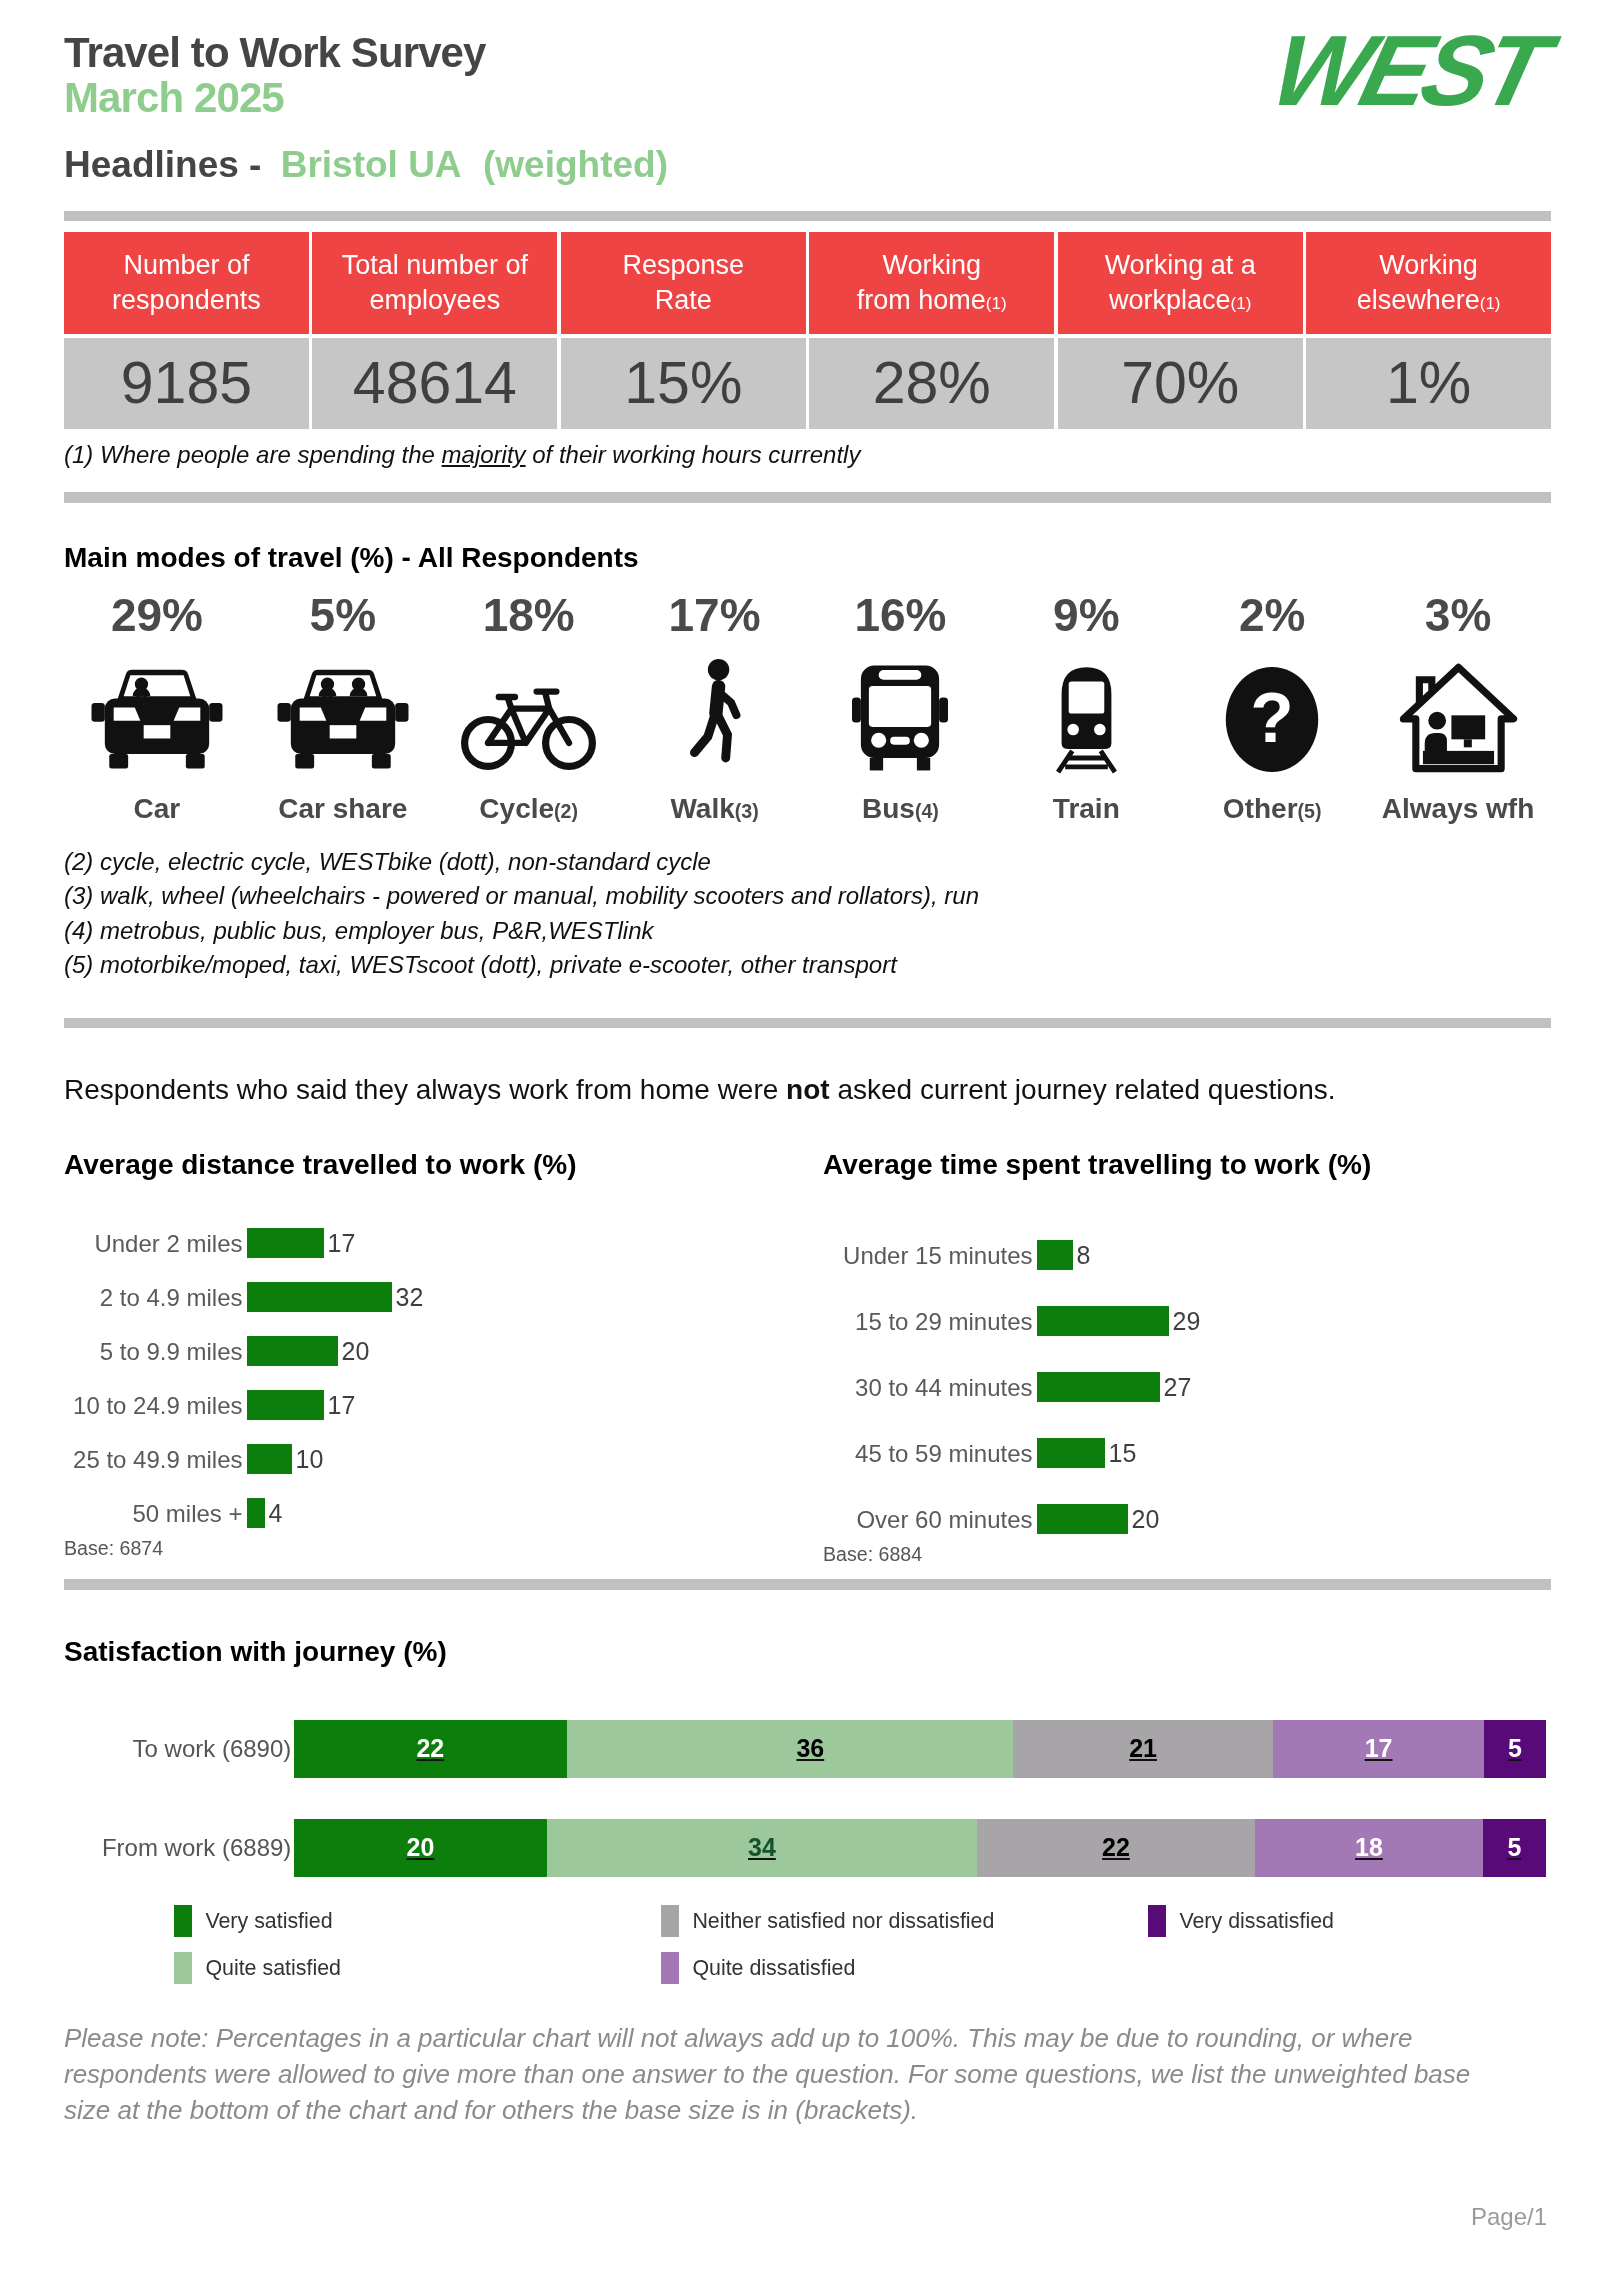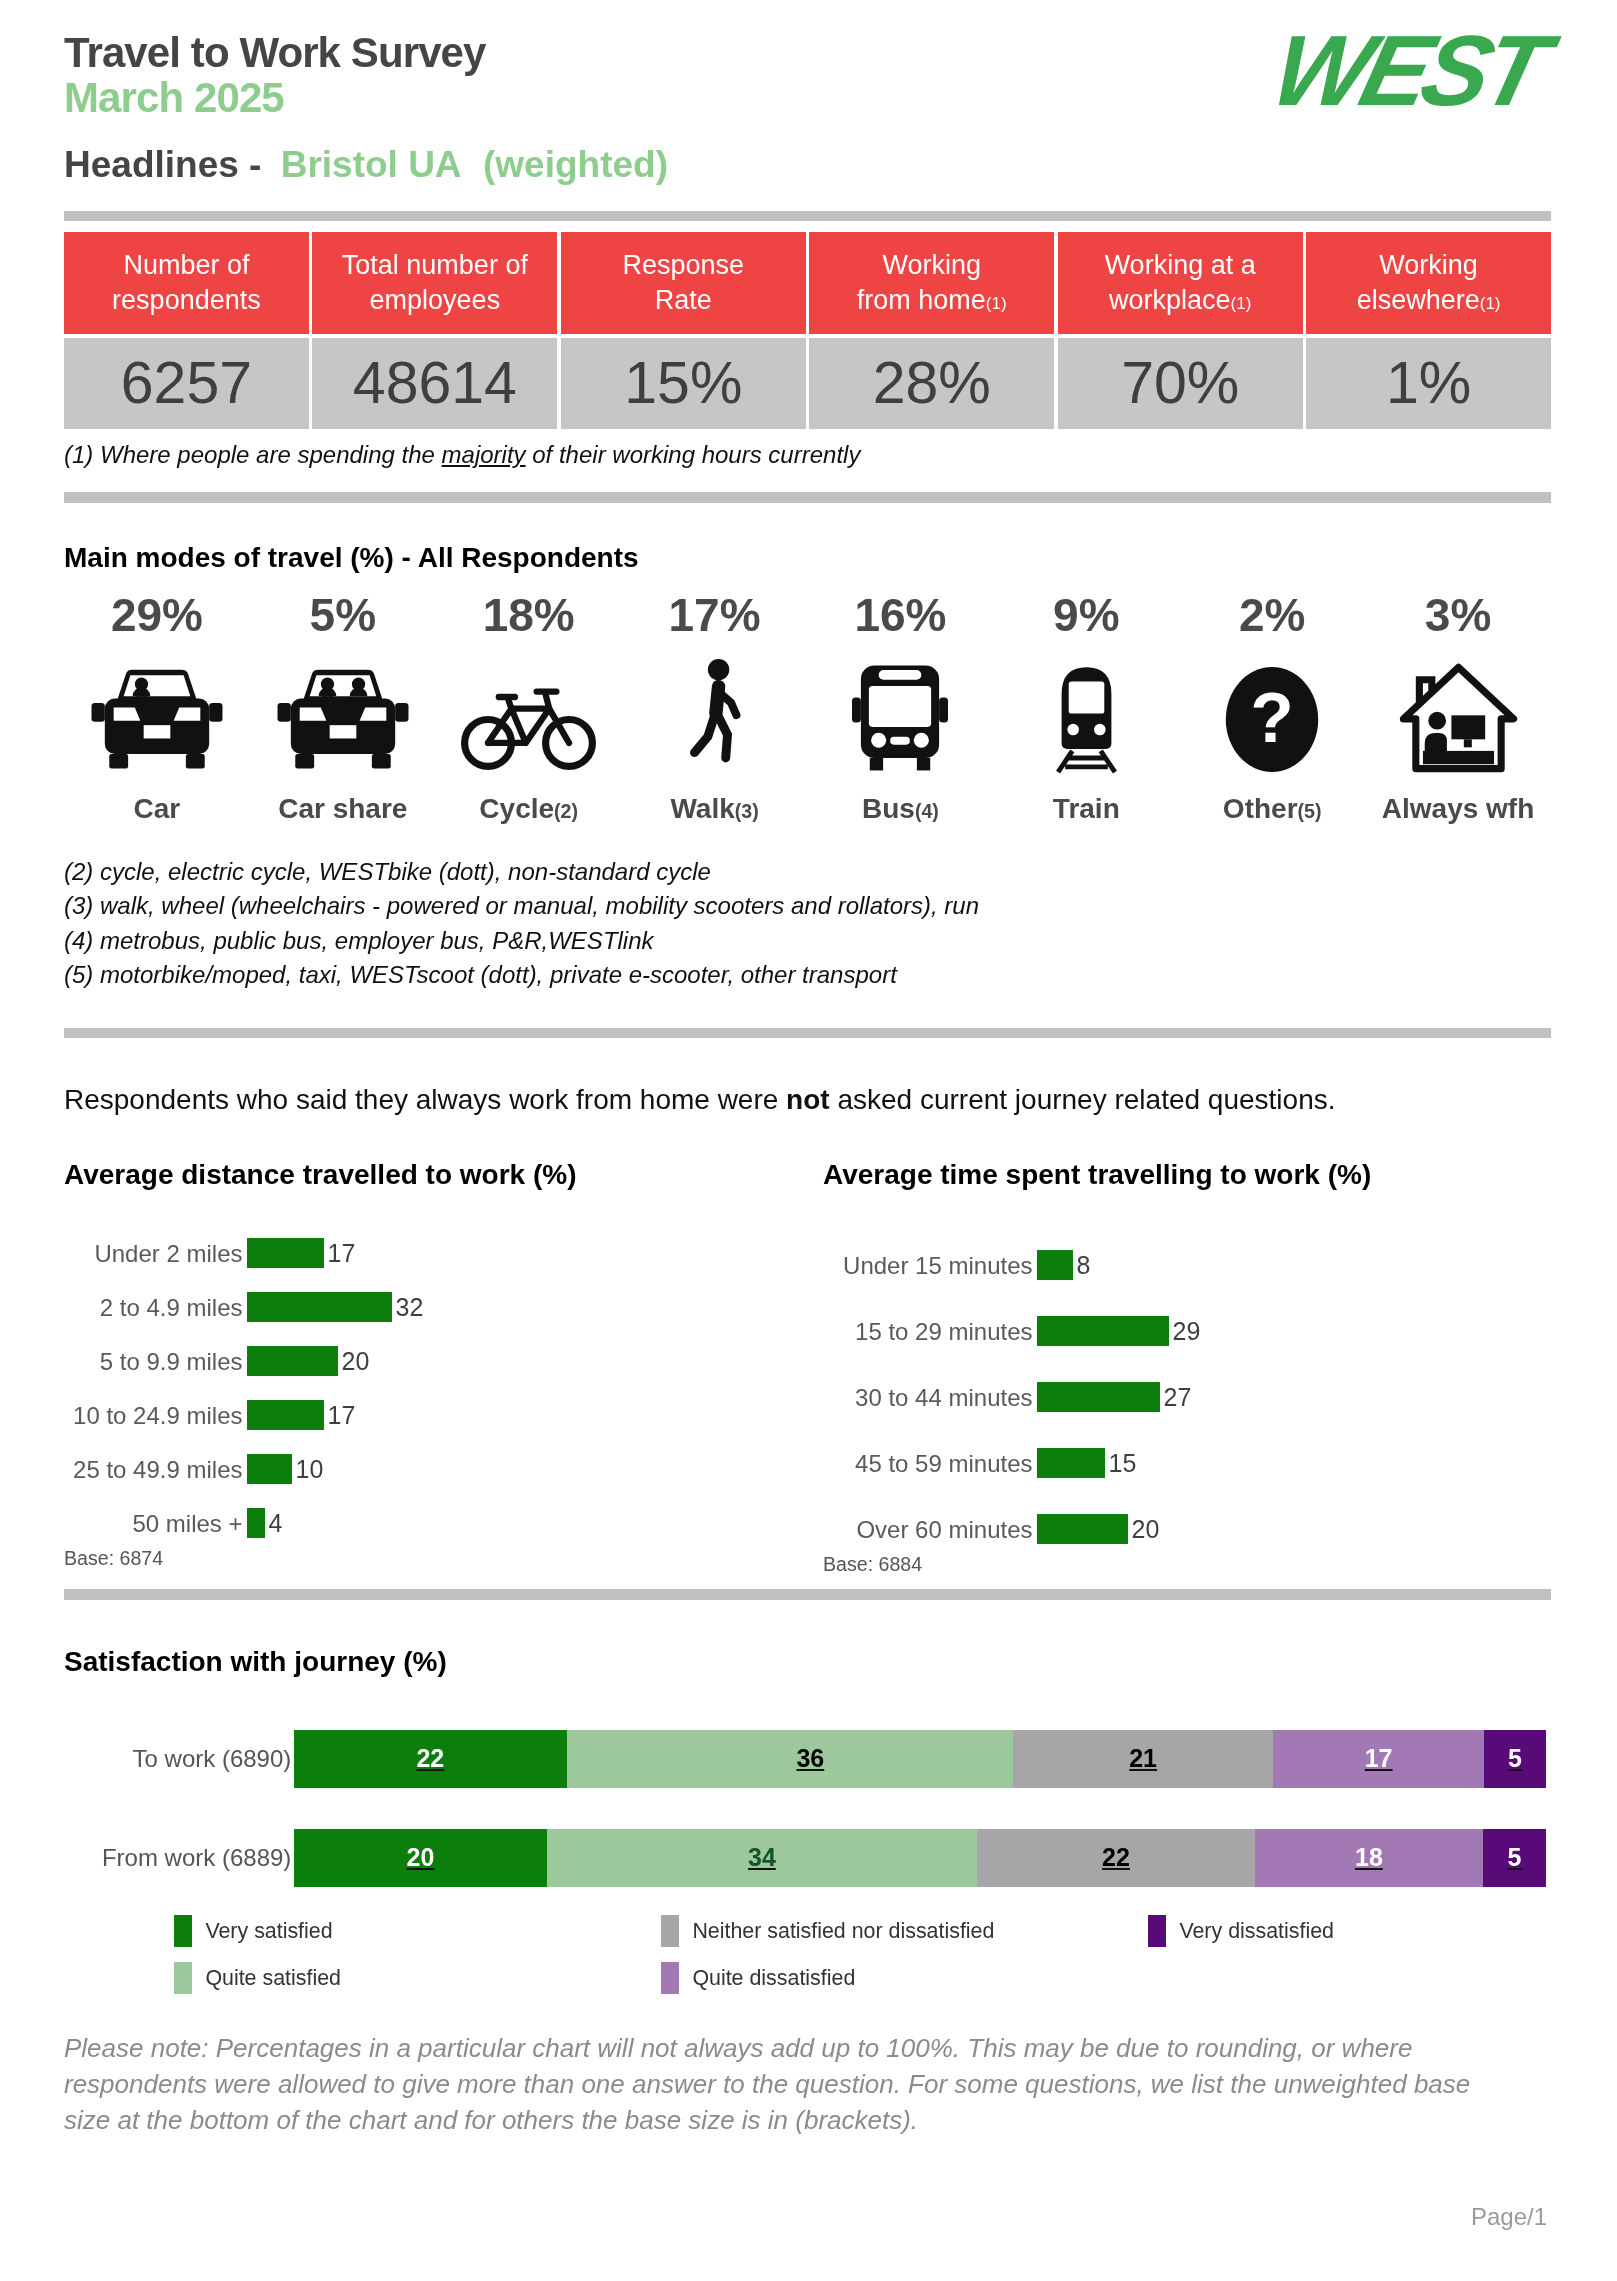--- a/index.html
+++ b/index.html
@@ -46,21 +46,21 @@
   .u { text-decoration:underline; }
 
   
   .modes-title { margin-top:39px; font-size:28px; font-weight:bold; color:#000; }
   .modes-row { display:flex; margin-top:14.3px; }
   .mode { flex:1; display:flex; flex-direction:column; align-items:center; }
   .mode-pct { font-size:46px; font-weight:bold; color:#4a4a4a; }
   .mode-icon { height:112px; margin-top:19.6px; display:flex; align-items:flex-end; justify-content:center; }
   .mode-label { font-size:28px; font-weight:bold; color:#4a4a4a; margin-top:19.6px; white-space:nowrap; }
   .mode-label .sub { font-size:19.6px; }
-  .mode-footnotes { margin-top:30px; font-style:italic; font-size:24px; line-height:1.42; color:#111; }
+  .mode-footnotes { margin-top:20px; font-style:italic; font-size:24px; line-height:1.42; color:#111; }
 
   .wfh-note { margin-top:46px; font-size:28px; color:#111; }
   .wfh-note b { font-weight:bold; }
 
   
   .charts { display:flex; margin-top:43px; }
   .chart-0 { width:759px; flex:none; }
   .chart-1 { flex:1; }
   .chart-title { font-size:28px; font-weight:bold; color:#000; }
   .hbar-rows { margin-top:23px; }
@@ -106,21 +106,21 @@
   </div>
 
   <div class="divider d1"></div>
 
   <div class="stats-table" id="stats-table">
       <div class="stat-col">
         <div class="stat-head">
           <div>Number of</div>
           <div>respondents</div>
         </div>
-        <div class="stat-value">6257</div>
+        <div class="stat-value">9185</div>
       </div>
       <div class="stat-col">
         <div class="stat-head">
           <div>Total number of</div>
           <div>employees</div>
         </div>
         <div class="stat-value">48614</div>
       </div>
       <div class="stat-col">
         <div class="stat-head">

